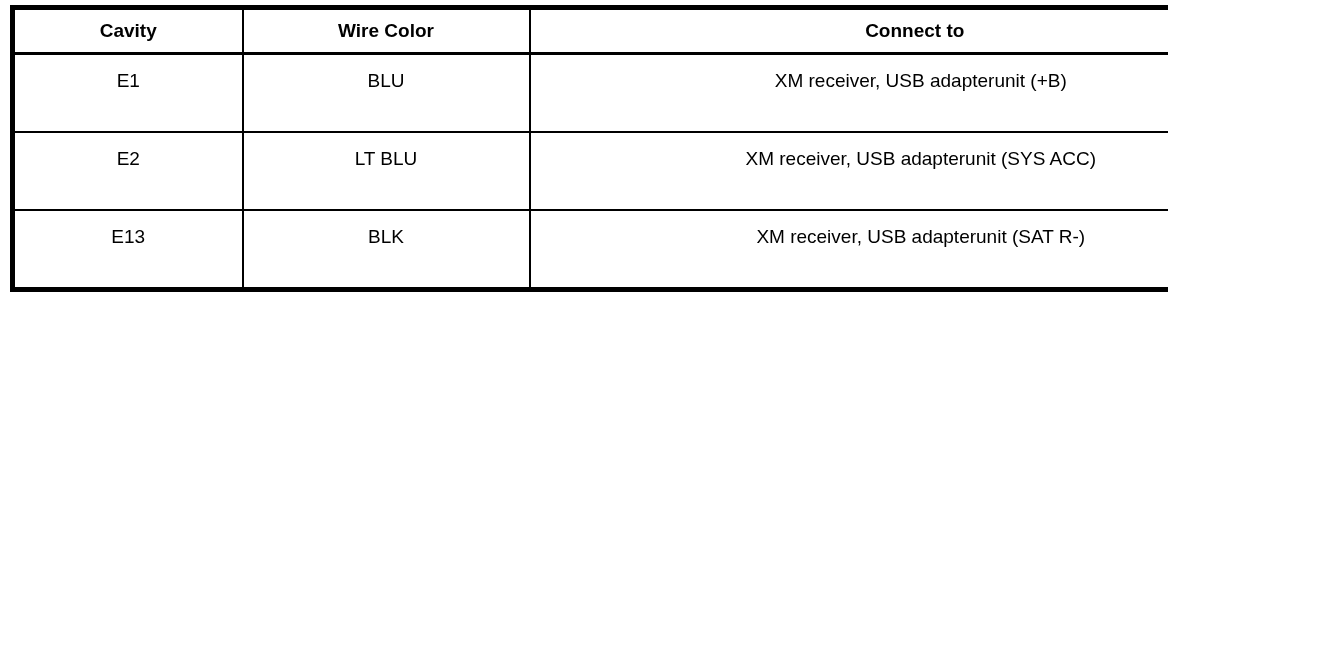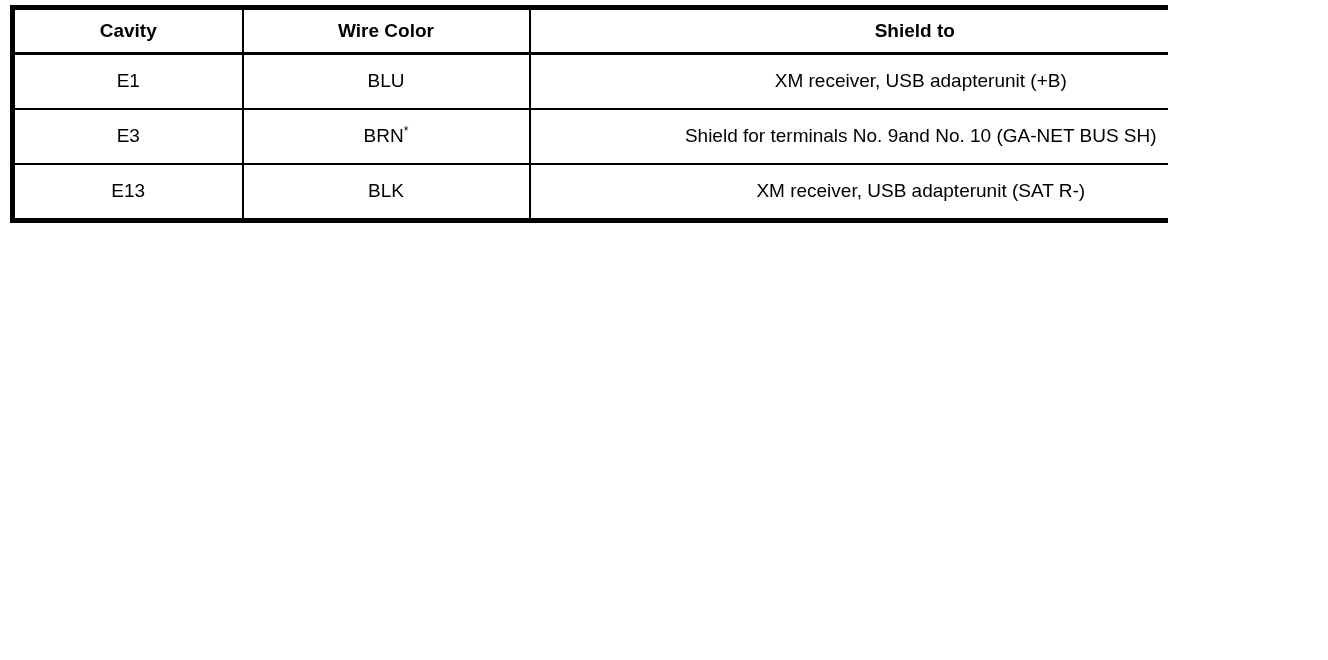--- a/index.html
+++ b/index.html
@@ -34,21 +34,21 @@
     white-space: nowrap;
   }
   thead th {
     border-bottom: 3px solid #000000;
     height: 42px;
     font-weight: bold;
     text-align: center;
   }
   tbody td {
     height: 52px;
-    padding-bottom: 1px;
+    padding-bottom: 24px;
   }
   col.c-cavity  { width: 230px; }
   col.c-wire    { width: 287px; }
   col.c-connect { width: auto;  }
   td.c-cavity, td.c-wire { text-align: center; }
   td.c-connect {
     text-align: center;
     padding-left: 12px;
   }
   sup.wire-note {
@@ -64,33 +64,33 @@
   <table class="wiring-table">
     <colgroup>
       <col class="c-cavity">
       <col class="c-wire">
       <col class="c-connect">
     </colgroup>
     <thead>
       <tr>
         <th>Cavity</th>
         <th>Wire Color</th>
-        <th>Shield to</th>
+        <th>Connect to</th>
       </tr>
     </thead>
     <tbody>
         <tr>
           <td class="c-cavity">E1</td>
           <td class="c-wire"><span>BLU</span><sup class="wire-note"></sup></td>
           <td class="c-connect">XM receiver, USB adapterunit (+B)</td>
         </tr>
         <tr>
-          <td class="c-cavity">E3</td>
-          <td class="c-wire"><span>BRN</span><sup class="wire-note">*</sup></td>
-          <td class="c-connect">Shield for terminals No. 9and No. 10 (GA-NET BUS SH)</td>
+          <td class="c-cavity">E2</td>
+          <td class="c-wire"><span>LT BLU</span><sup class="wire-note"></sup></td>
+          <td class="c-connect">XM receiver, USB adapterunit (SYS ACC)</td>
         </tr>
         <tr>
           <td class="c-cavity">E13</td>
           <td class="c-wire"><span>BLK</span><sup class="wire-note"></sup></td>
           <td class="c-connect">XM receiver, USB adapterunit (SAT R-)</td>
         </tr>
       </tbody>
   </table>
 </div>
 

